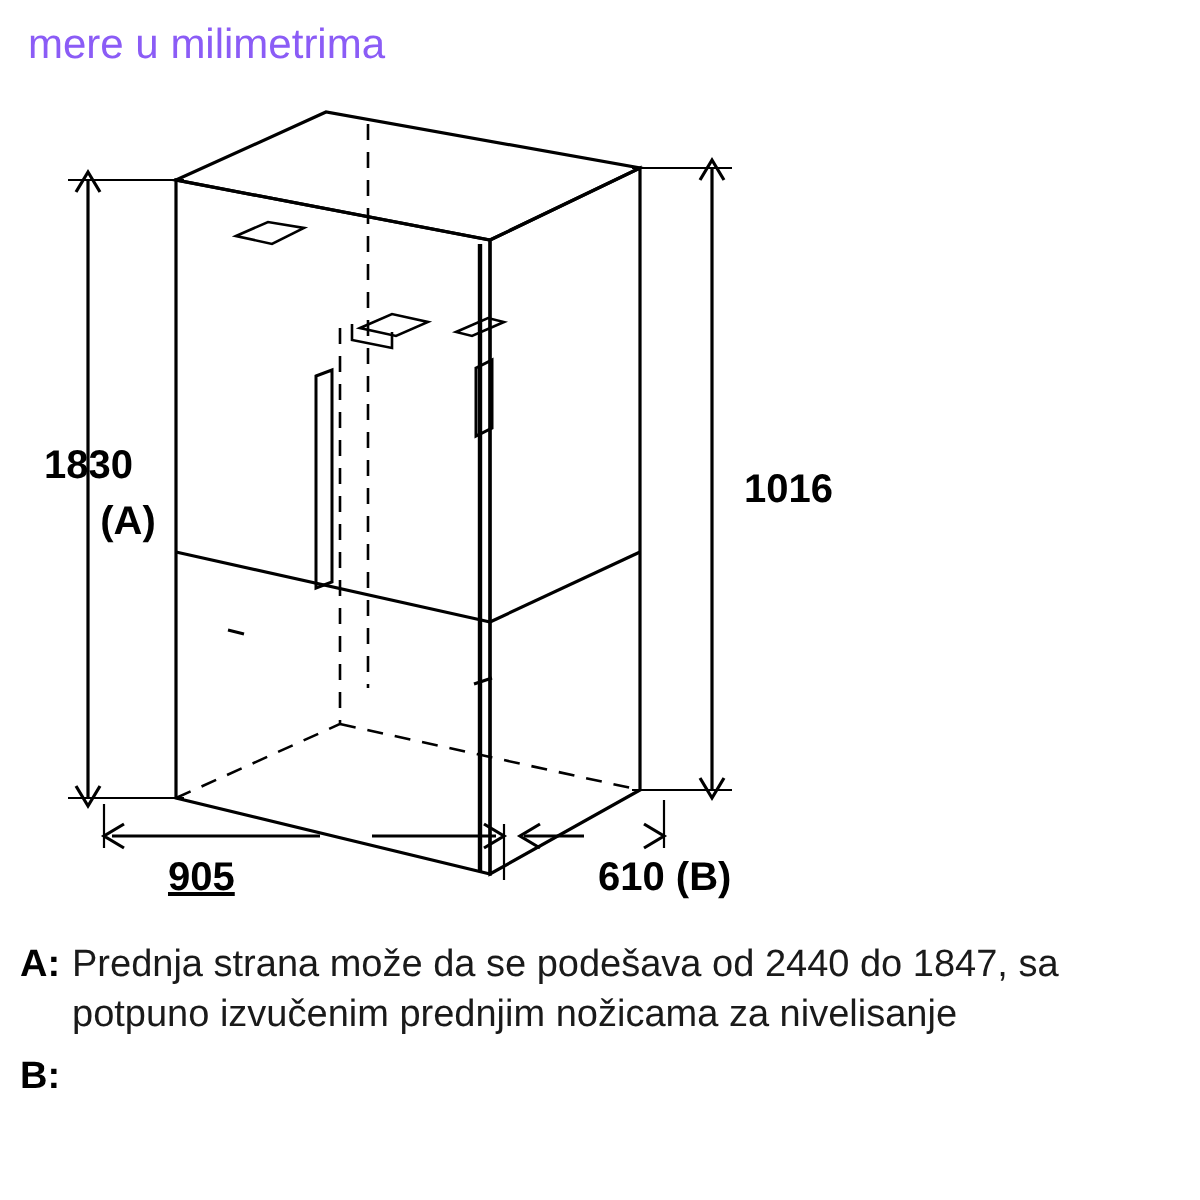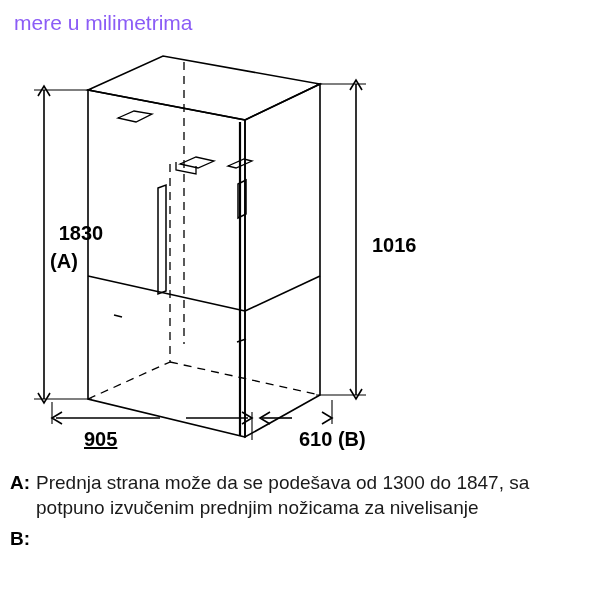--- a/index.html
+++ b/index.html
@@ -129,33 +129,33 @@
 
         <path d="M262 374 L292 374"></path>
         <path d="M270 368 L260 374 L270 380"></path>
         <path d="M330 374 L344 374" opacity="0"></path>
         <path d="M322 368 L332 374 L322 380"></path>
         <path d="M332 356 L332 380" stroke-width="1.1"></path>
 
       </g>
     </svg>
 
-    <div class="dim-label" style="left:39px; top:178px; text-align:center; width:84px;">1830</div>
+    <div class="dim-label" style="left:22px; top:178px; text-align:left; width:84px;">1830</div>
     <div class="dim-label" style="left:22px; top:206px; text-align:center; width:84px;">(A)</div>
 
     <div class="dim-label" style="left:372px; top:190px;">1016</div>
 
     <div class="dim-label" style="left:84px; top:384px;text-decoration:underline;">905</div>
 
     <div class="dim-label" style="left:299px; top:384px;text-align:right;">610 (B)</div>
   </div>
 
   <div id="notes">
     <div class="note">
       <div class="note-key">A:</div>
-      <div class="note-text">Prednja strana može da se podešava od 1300 do 1847, sa potpuno izvučenim prednjim nožicama za nivelisanje</div>
+      <div class="note-text">Prednja strana može da se podešava od 2440 do 1847, sa potpuno izvučenim prednjim nožicama za nivelisanje</div>
     </div>
     <div class="note">
       <div class="note-key">B:</div>
     </div>
   </div>
 
 </div>
 
 </body></html>

